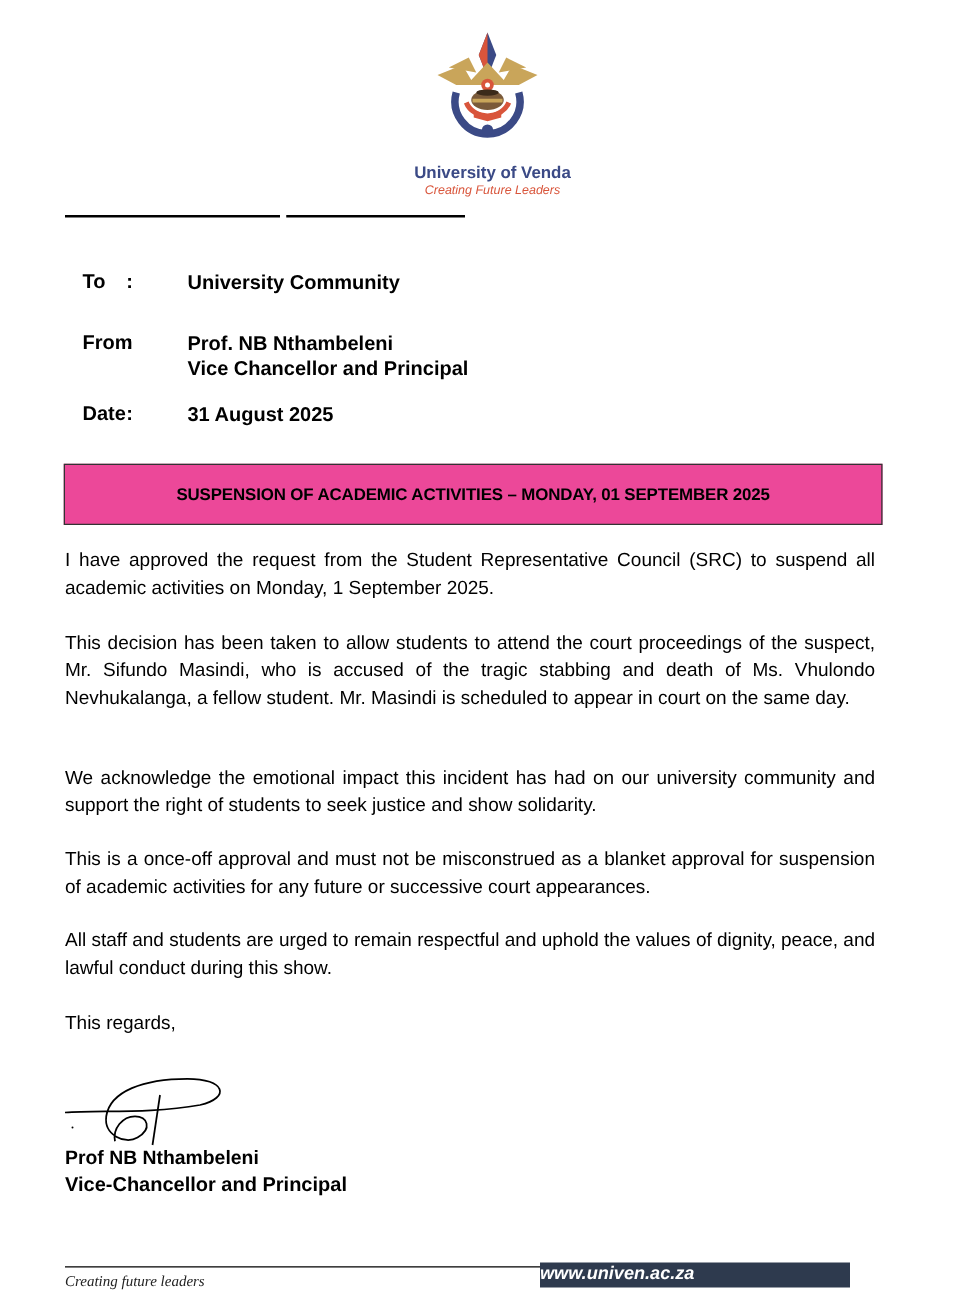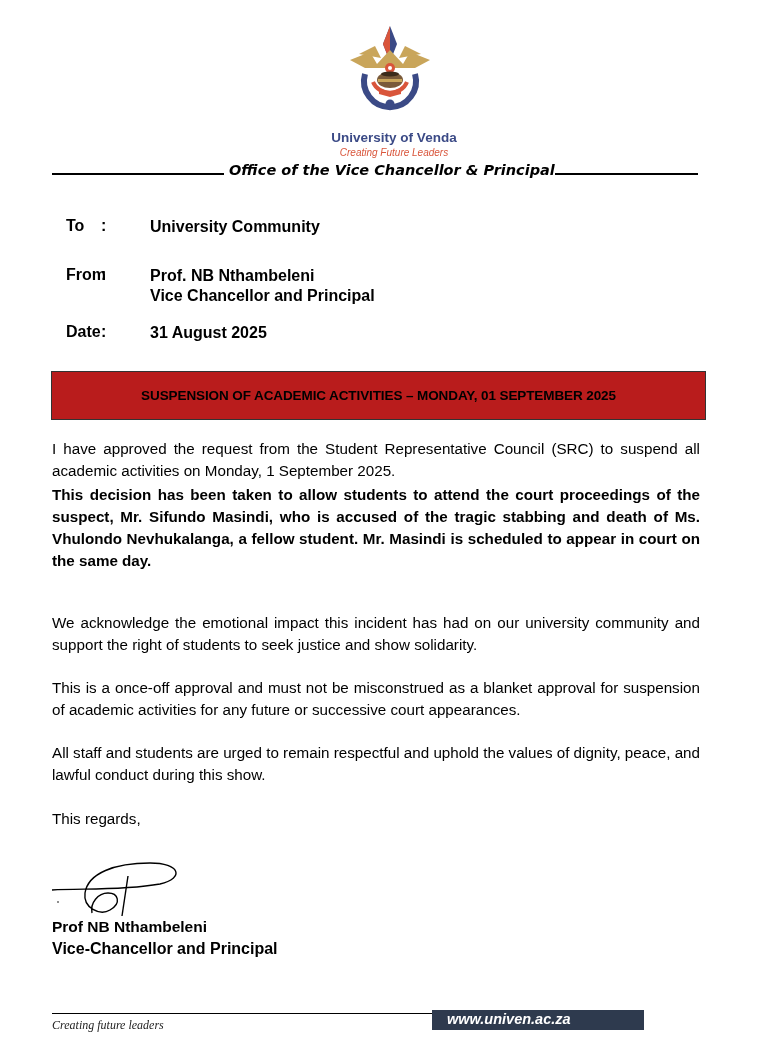--- a/index.html
+++ b/index.html
@@ -12,31 +12,31 @@
 
   .office-line { left: 52px; top: 162px; width: 634px; height: 22px; font-family: "DejaVu Sans", sans-serif; font-style: italic; font-weight: bold; font-size: 14.5px; white-space: nowrap; }
   .office-line .rule-left { display: inline-block; width: 172px; border-bottom: 2px solid #000; vertical-align: baseline; margin-right: 5px; }
   .office-line .rule-right { display: inline-block; width: 143px; border-bottom: 2px solid #000; vertical-align: baseline; }
 
   .meta-row { left: 52px; font-weight: bold; font-size: 16px; }
   .meta-label { position: absolute; left: 14px; }
   .meta-colon { position: absolute; }
   .meta-value { position: absolute; left: 98px; white-space: nowrap; line-height: 20px; }
 
-  .subject-box { left: 51px; top: 371px; width: 653px; height: 47px; background: #b91c1c; border: 1px solid #333; display: flex; align-items: center; justify-content: center; font-weight: bold; font-size: 13.5px; letter-spacing: -0.1px; }
+  .subject-box { left: 51px; top: 371px; width: 653px; height: 47px; background: #ec4899; border: 1px solid #333; display: flex; align-items: center; justify-content: center; font-weight: bold; font-size: 13.5px; letter-spacing: -0.1px; }
 
   .para { left: 52px; width: 648px; font-size: 15.2px; line-height: 22px; text-align: justify; }
 
   .sig-name { left: 52px; top: 918px; font-weight: bold; font-size: 15.5px; }
   .sig-title { left: 52px; top: 940px; font-weight: bold; font-size: 16px; }
   .signature { left: 50px; top: 858px; width: 140px; height: 65px; }
 
   .footer-rule { left: 52px; top: 1013px; width: 380px; border-top: 1.5px solid #000; }
   .footer-tag { left: 52px; top: 1018px; font-family: "Liberation Serif", serif; font-style: italic; font-size: 12px; color: #222; }
-  .footer-url { left: 432px; top: 1010px; width: 212px; height: 20px; background: #2e3a4e; color: #fff; font-weight: bold; font-style: italic; font-size: 14.5px; padding-left: 15px; box-sizing: border-box; line-height: 19px; }
+  .footer-url { left: 432px; top: 1010px; width: 248px; height: 20px; background: #2e3a4e; color: #fff; font-weight: bold; font-style: italic; font-size: 14.5px; box-sizing: border-box; line-height: 19px; }
 </style>
 </head>
 <body>
 
 <svg class="abs logo" viewBox="0 0 90 110">
 
   <polygon points="45,4 52,22 45,40 38,22" fill="#3b4a86"></polygon>
   <polygon points="45,4 45,40 38,22" fill="#d9553b"></polygon>
 
   <path d="M5,38 L25,30 L32,42 L45,28 L58,42 L65,30 L85,38 L70,46 L20,46 Z" fill="#c9a55a"></path>
@@ -56,21 +56,21 @@
 
   <path d="M34,66 L45,70 L56,66 L56,72 L45,75 L34,72 Z" fill="#d9553b"></path>
 
   <circle cx="45" cy="82" r="4.5" fill="#3b4a86"></circle>
 </svg>
 
 <div class="abs uni-name">University of Venda</div>
 <div class="abs uni-tag">Creating Future Leaders</div>
 
 <div class="abs office-line">
-  <span class="rule-left"></span><span>Office of the Vice Chancellor &amp; Principal</span><span class="rule-right"></span>
+  <span class="rule-left"></span><span class="rule-right"></span>
 </div>
 
 <div class="abs meta-row" style="top:217px;">
   <span class="meta-label">To</span>
   <span class="meta-colon" style="left:49px;">:</span>
   <span class="meta-value">University Community</span>
 </div>
 
 <div class="abs meta-row" style="top:266px;">
   <span class="meta-label">From</span>
@@ -83,21 +83,21 @@
   <span class="meta-label">Date</span>
   <span class="meta-colon" style="left:49px;">:</span>
   <span class="meta-value">31 August 2025</span>
 </div>
 
 <div class="abs subject-box">
   <span>SUSPENSION OF ACADEMIC ACTIVITIES – MONDAY, 01 SEPTEMBER 2025</span>
 </div>
 
 <div class="abs para" style="top:438px;">I have approved the request from the Student Representative Council (SRC) to suspend all academic activities on Monday, 1 September 2025.</div>
-<div class="abs para" style="top:484px;font-weight:bold;">This decision has been taken to allow students to attend the court proceedings of the suspect, Mr. Sifundo Masindi, who is accused of the tragic stabbing and death of Ms. Vhulondo Nevhukalanga, a fellow student. Mr. Masindi is scheduled to appear in court on the same day.</div>
+<div class="abs para" style="top:504px;">This decision has been taken to allow students to attend the court proceedings of the suspect, Mr. Sifundo Masindi, who is accused of the tragic stabbing and death of Ms. Vhulondo Nevhukalanga, a fellow student. Mr. Masindi is scheduled to appear in court on the same day.</div>
 <div class="abs para" style="top:612px;">We acknowledge the emotional impact this incident has had on our university community and support the right of students to seek justice and show solidarity.</div>
 <div class="abs para" style="top:677px;">This is a once-off approval and must not be misconstrued as a blanket approval for suspension of academic activities for any future or successive court appearances.</div>
 <div class="abs para" style="top:742px;">All staff and students are urged to remain respectful and uphold the values of dignity, peace, and lawful conduct during this show.</div>
 <div class="abs para" style="top:808px;">This regards,</div>
 
 <svg class="abs signature" viewBox="0 0 140 65">
   <path d="M2,32 C30,30 70,33 110,26 C135,20 130,5 100,5 C65,5 38,15 35,35 C33,50 50,58 60,52 C72,45 68,35 58,35 C48,35 40,45 42,55" fill="none" stroke="#000" stroke-width="1.4"></path>
   <path d="M78,18 L72,58" fill="none" stroke="#000" stroke-width="1.4"></path>
   <circle cx="8" cy="44" r="0.8" fill="#000"></circle>
 </svg>

